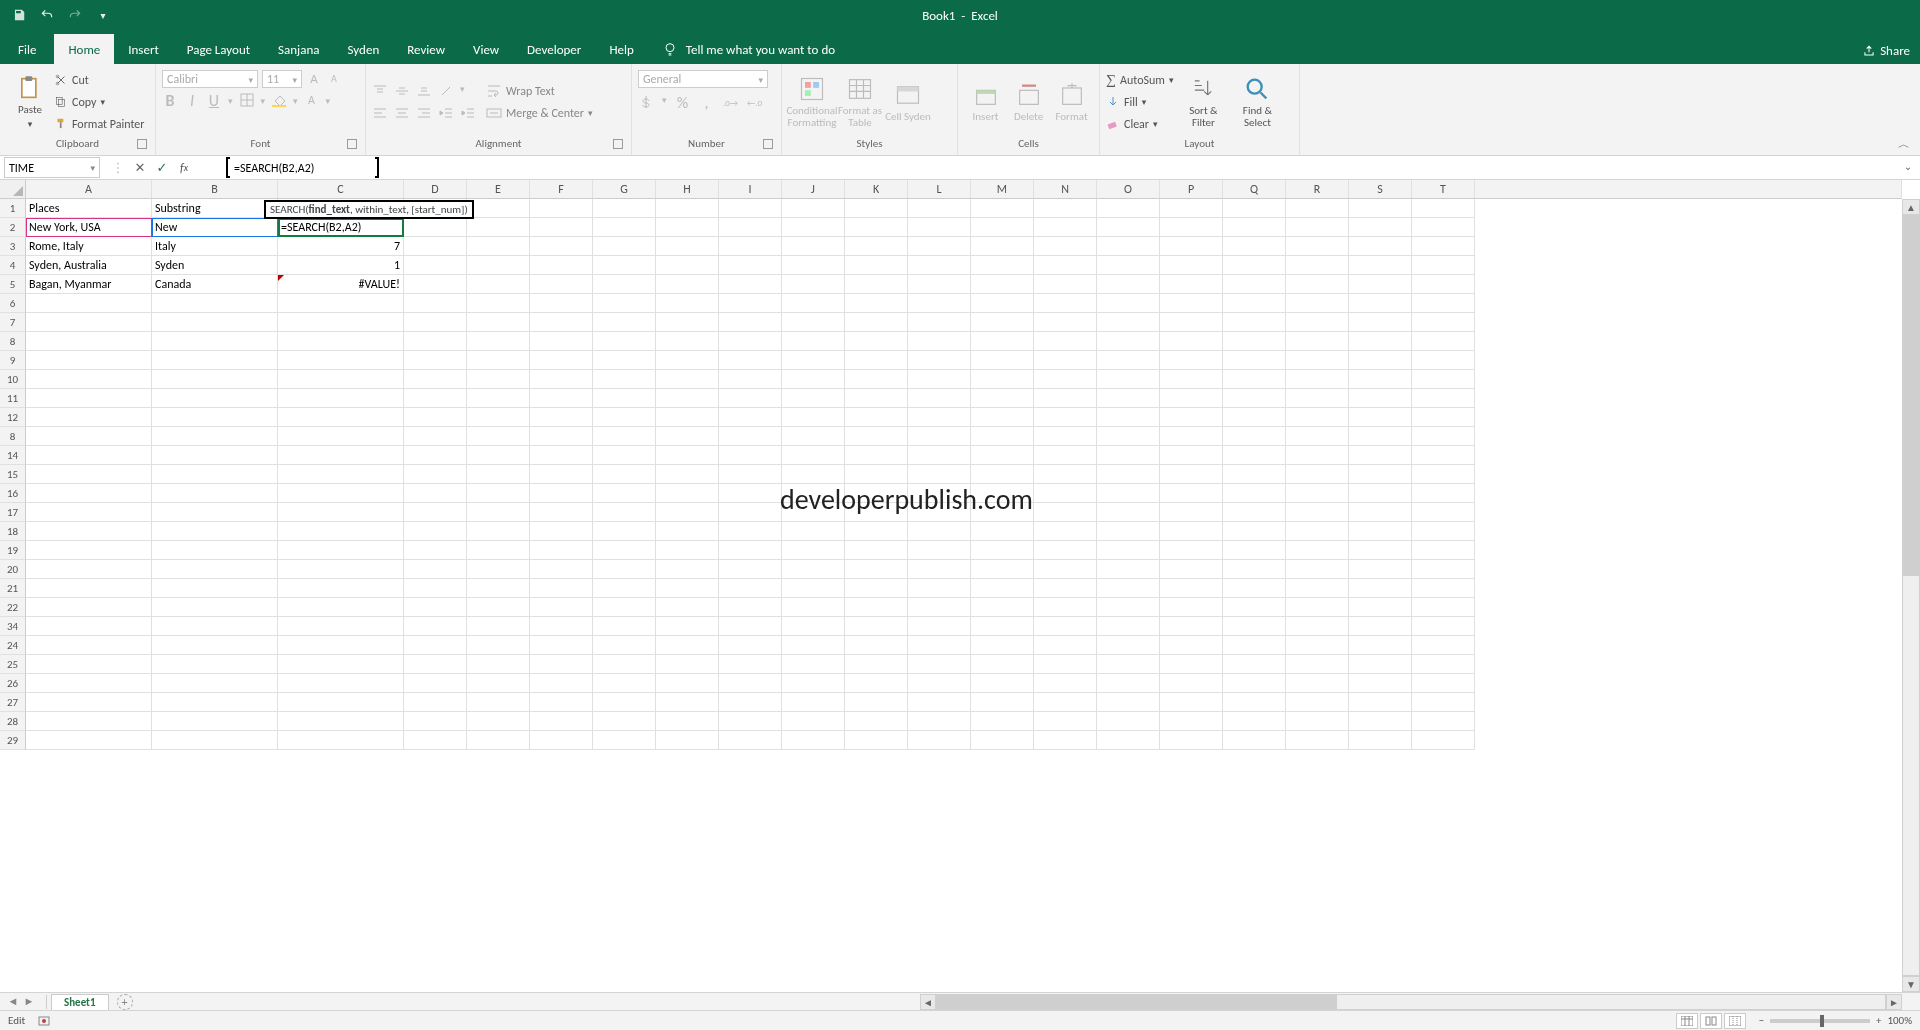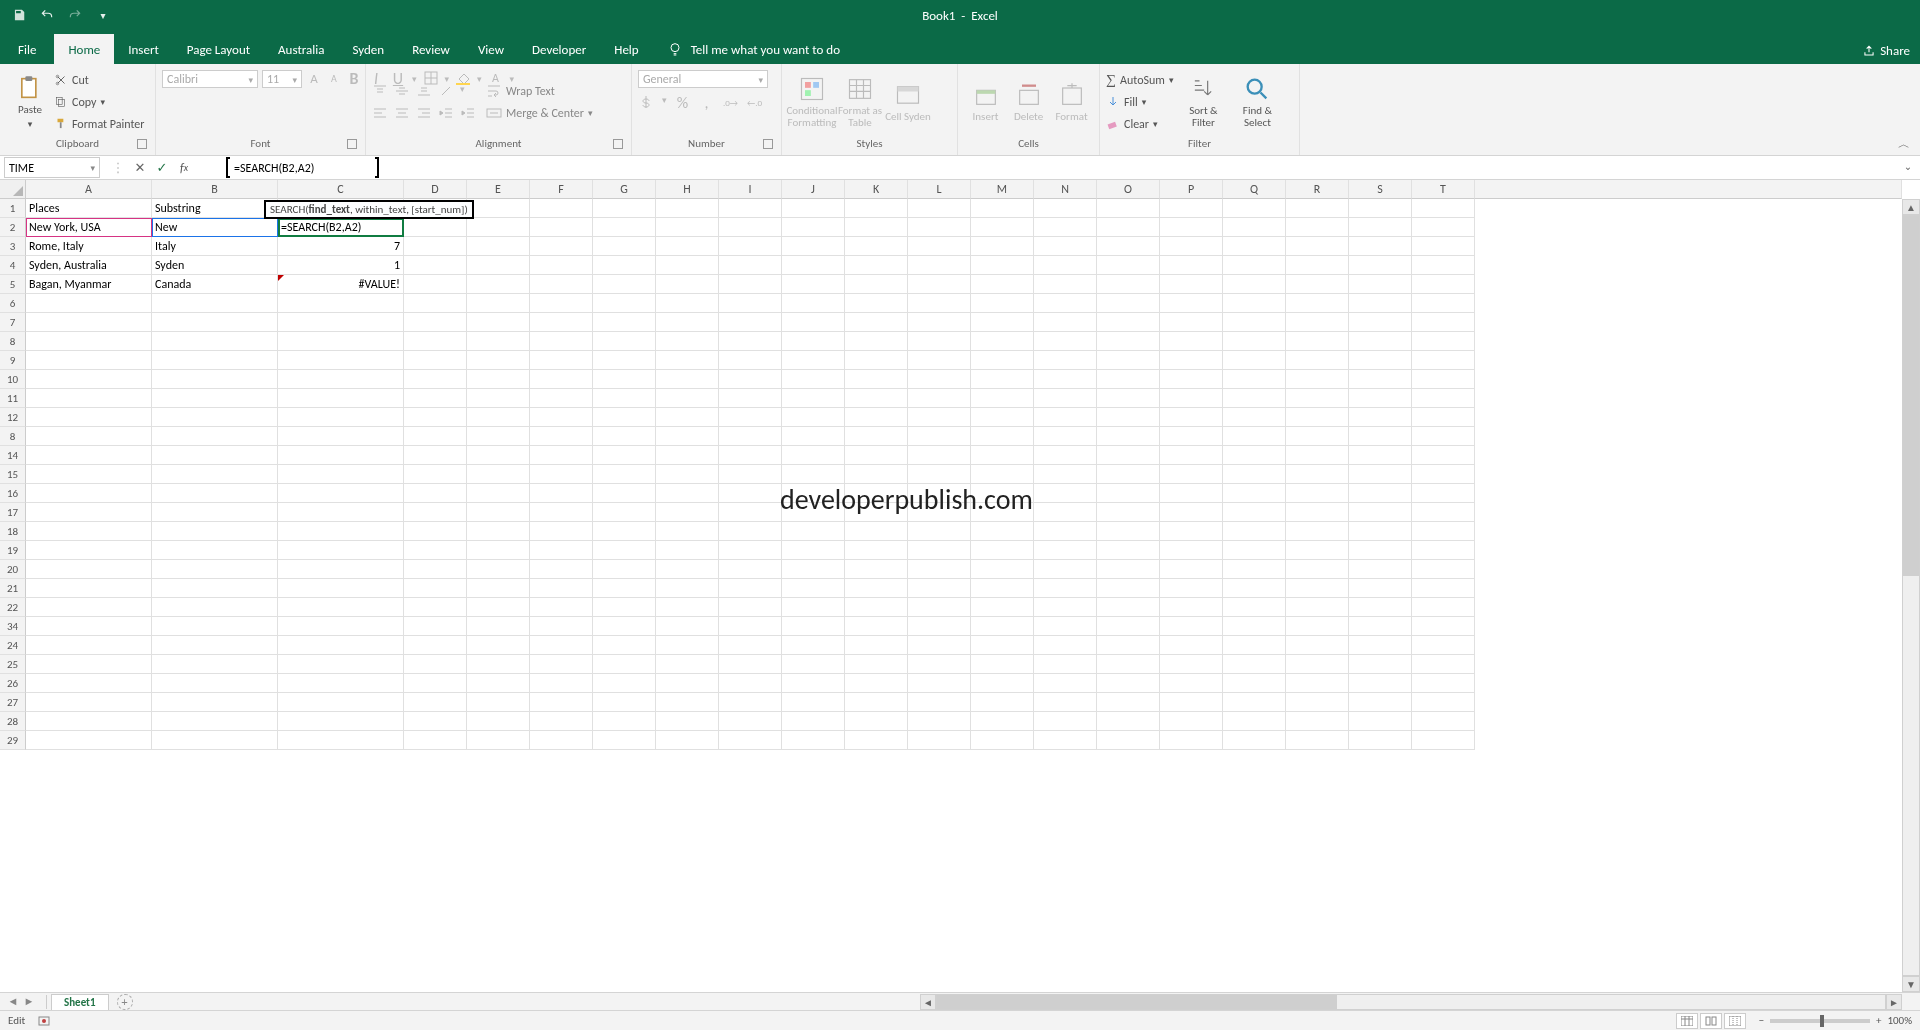--- a/index.html
+++ b/index.html
@@ -123,21 +123,21 @@
     <span> &nbsp;-&nbsp; </span>
     <span>Excel</span>
   </div>
 </div>
 
 <div class="ribbon-tabs">
   <div class="tab file">File</div>
   <div class="tab active">Home</div>
   <div class="tab">Insert</div>
   <div class="tab">Page Layout</div>
-  <div class="tab">Australia</div>
+  <div class="tab">Sanjana</div>
   <div class="tab">Syden</div>
   <div class="tab">Review</div>
   <div class="tab">View</div>
   <div class="tab">Developer</div>
   <div class="tab">Help</div>
   <div class="tellme">
     <svg width="16" height="16" viewBox="0 0 24 24">
         <circle cx="12" cy="10" r="6" fill="none" stroke="#fff" stroke-width="1.5"></circle>
         <path d="M10 19h4M10 21h4" stroke="#fff" stroke-width="1.5"></path>
       </svg>
@@ -186,21 +186,21 @@
               <rect x="10" y="9" width="3" height="10" fill="#888"></rect>
             </svg>
             <span>Format Painter</span>
           </div>
       </div>
     </div>
     <div class="group-label"><span>Clipboard</span><div class="dlaunch"></div></div>
   </div>
 
   <div class="group disabled" style="width:210px">
-    <div class="group-body" style="flex-direction:row;align-items:flex-start;gap:4px;padding-top:4px">
+    <div class="group-body" style="flex-direction:column;align-items:flex-start;gap:4px;padding-top:4px">
       <div style="display:flex;gap:4px">
         <div class="sel" style="width:96px">
             <span>Calibri</span>
             <span style="font-size:9px">▾</span>
           </div>
         <div class="sel" style="width:40px">
             <span>11</span>
             <span style="font-size:9px">▾</span>
           </div>
         <span class="ico-s" style="font-size:13px">A</span>
@@ -416,21 +416,21 @@
           <span>Sort &amp; Filter</span>
         </div>
       <div class="btn-big" style="color:#555">
           <svg class="ico" viewBox="0 0 24 24">
             <circle cx="10" cy="10" r="6" fill="none" stroke="#3b8fb8" stroke-width="2"></circle>
             <path d="M15 15l5 5" stroke="#3b8fb8" stroke-width="2"></path>
           </svg>
           <span>Find &amp; Select</span>
         </div>
     </div>
-    <div class="group-label"><span>Filter</span></div>
+    <div class="group-label"><span>Layout</span></div>
   </div>
 
   <div class="collapse-btn">︿</div>
 </div>
 
 <div class="formulabar">
   <div class="namebox">
       <span>TIME</span>
       <span style="font-size:9px;color:#888">▾</span>
     </div>

